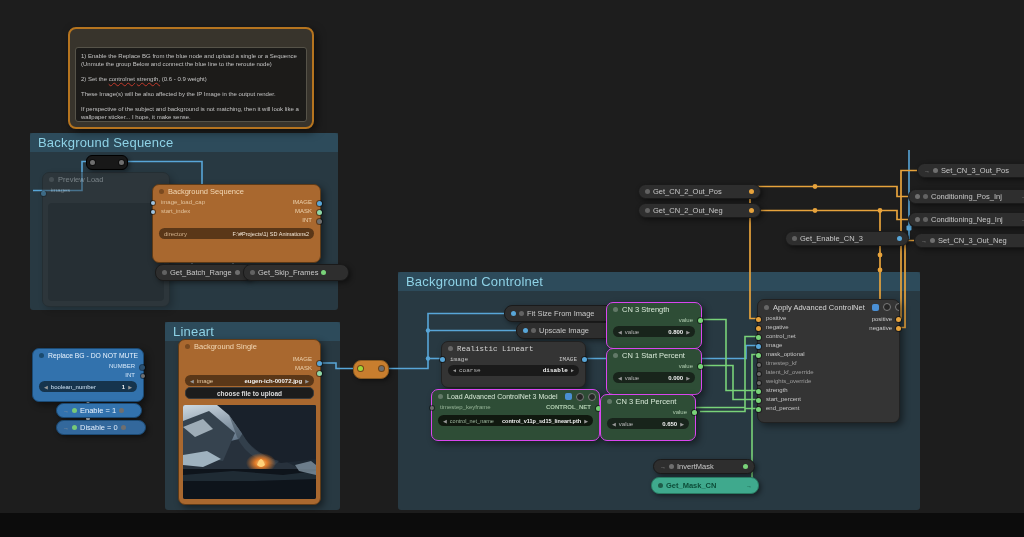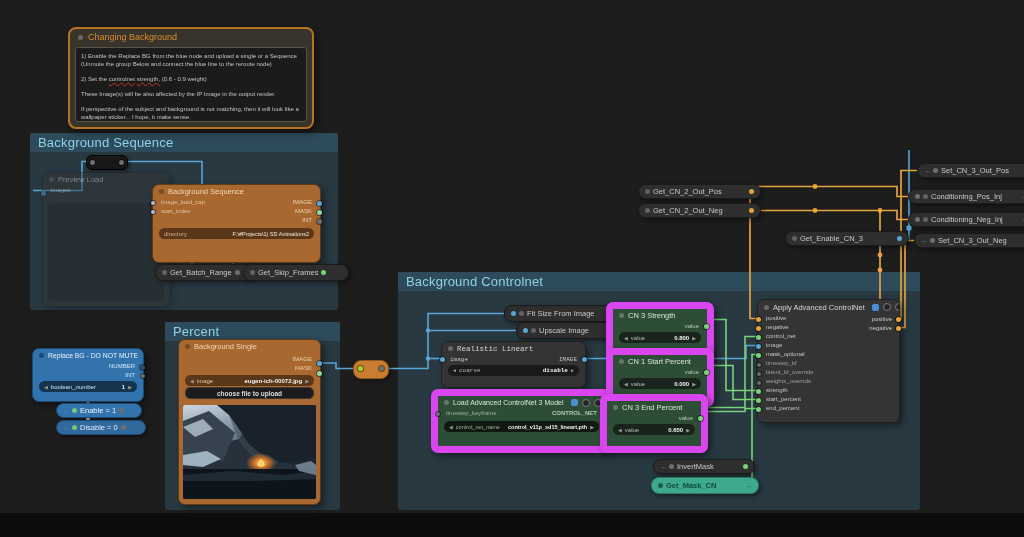--- a/index.html
+++ b/index.html
@@ -27,21 +27,21 @@
   .wdg .val{margin-left:auto;color:#f2f2f2;font-weight:bold;white-space:nowrap;}
   .arr{font-size:5px;color:#999;flex:0 0 auto;}
 
   
   .orange{background:#a9682f;border:1px solid #5f3b17;color:#f3d9b6;}
   .orange .row{color:#ecd2ae;}
   .orange .wdg{background:rgba(25,14,5,.55);}
   .blue{background:#3272ad;border:1px solid #1b4a74;color:#eaf4ff;}
   .blue .row{color:#d6e8fa;}
   .blue .wdg{background:#16344d;}
-  .green{background:#2e4d36;border:7px solid #d946ef;color:#d7e8d7;}
+  .green{background:#2e4d36;border:1px solid #d946ef;color:#d7e8d7;}
   .green .row{color:#aecbae;}
   .dark{background:#343434;border:1px solid #212121;color:#d5d5d5;}
   .dark .row{color:#c6c6c6;}
 
   
   .pill{position:absolute;display:flex;align-items:center;gap:3px;background:#2e2e2e;border:1px solid #1a1a1a;
     border-radius:8px;font-size:7.5px;color:#c8c8c8;padding:0 6px;box-shadow:2px 2px 5px rgba(0,0,0,.45);white-space:nowrap;}
   .pill .pdot{width:5px;height:5px;border-radius:50%;flex:0 0 auto;}
   .pill .a{font-size:6px;color:#999;flex:0 0 auto;}
   .pill.teal{background:#3fa98d;border-color:#2a7a62;color:#0d4d39;font-weight:bold;}
@@ -67,21 +67,21 @@
   .bottomband{position:absolute;left:0;top:513px;width:1024px;height:24px;background:#0c0c0c;}
   svg.wires{position:absolute;left:0;top:0;pointer-events:none;}
 </style>
 </head>
 <body>
 
 <div class="group" style="left:30px;top:133px;width:308px;height:177px;">
   <div class="ghead">Background Sequence</div>
 </div>
 <div class="group" style="left:165px;top:322px;width:175px;height:188px;">
-  <div class="ghead">Percent</div>
+  <div class="ghead">Lineart</div>
 </div>
 <div class="group" style="left:398px;top:272px;width:522px;height:238px;">
   <div class="ghead">Background Controlnet</div>
 </div>
 
 <svg class="wires" width="1024" height="537">
 
   <g stroke="#58a6d8" stroke-width="1.6" fill="none">
     <path d="M33 190.5 H44 H82 V161.5 H86"></path>
     <path d="M126 161.5 H202 V188"></path>
@@ -142,24 +142,20 @@
       <path d="M745 485.5 H752"></path>
     <path d="M752 485.5 V354.5 H757"></path>
     <path d="M333 272.5 H343"></path>
   </g>
   <g fill="#79d379">
       <circle cx="752" cy="466.5" r="2.2"></circle>
     </g>
 </svg>
 
 <div class="note">
-  <div class="nt2">
-      <span class="cd"></span>
-    <span>Changing Background</span>
-    </div>
   <div class="body">
     <p>1) Enable the Replace BG from the blue node and upload a single or a Sequence (Unmute the group Below and connect the blue line to the reroute node)</p>
     <p><span>2) Set the </span><span class="sq">controlnet</span><span> </span><span class="sq">strength,</span><span> (0.6 - 0.9 weight)</span></p>
     <p>These Image(s) will be also affected by the IP Image in the output render.</p>
     <p style="margin-bottom:0;">If perspective of the subject and background is not matching, then it will look like a wallpaper sticker... I hope, it make sense.</p>
   </div>
 </div>
 
 <div class="abs" style="left:86px;top:155px;width:40px;height:13px;background:#181818;border:1px solid #000;border-radius:6px;box-shadow:2px 2px 4px rgba(0,0,0,.4);">
   <span class="pd c-gy" style="left:3px;top:3.5px;"></span>

